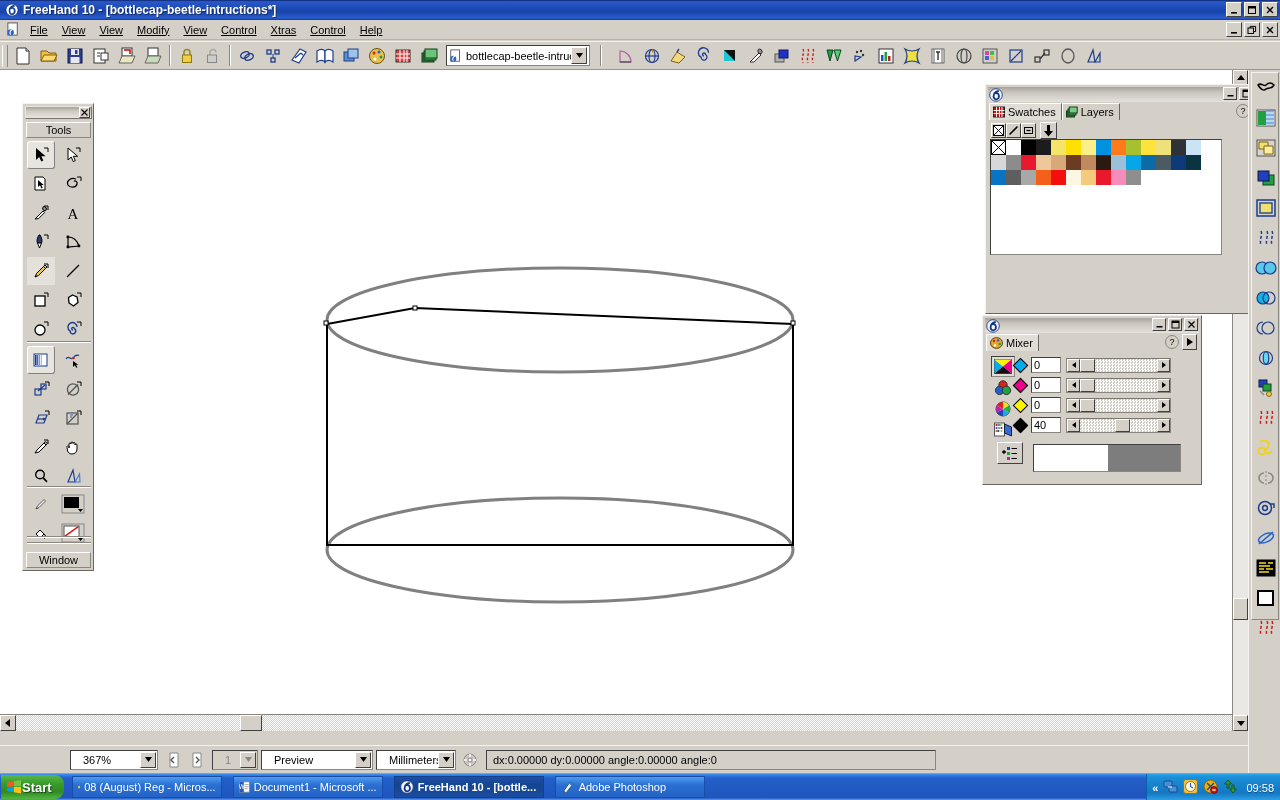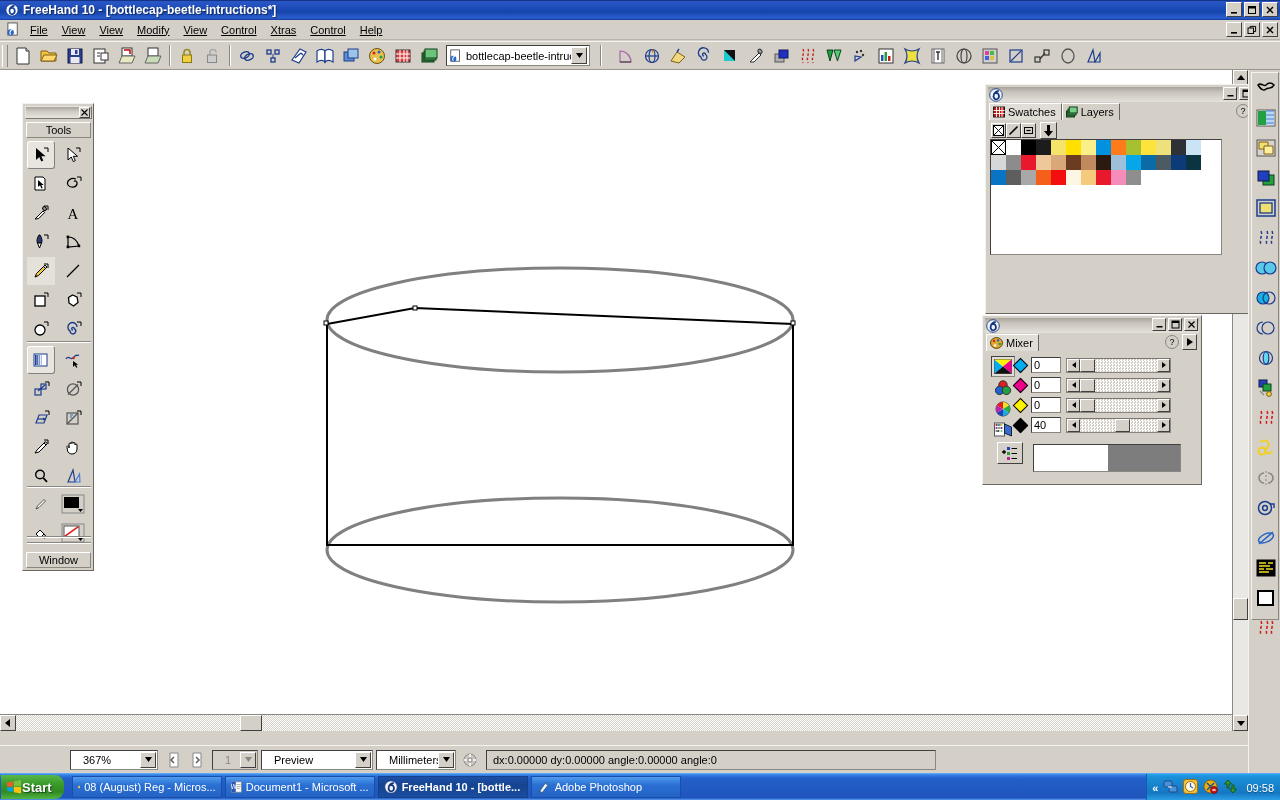--- a/index.html
+++ b/index.html
@@ -279,21 +279,21 @@
     border-top: 1px solid #5fa7f7;
   }
   .start-btn {
     height: 24px; margin-left: 1px; padding: 0 12px 0 5px;
     background: linear-gradient(to bottom,#59b74a 0%, #3a9d2b 35%, #2f8a22 70%, #53b544 100%);
     border-radius: 0 9px 9px 0;
     display: flex; align-items: center; 
     color: #fff; font-weight: bold; font-size: 13px;
     text-shadow: 1px 1px 1px rgba(0,0,0,.5);
   }
-  .tasks { display: flex; align-items: center; gap: 3px; margin-left: 8px; }
+  .tasks { display: flex; align-items: center; gap: 11px; margin-left: 8px; }
   .task {
     height: 22px; width: 150px; padding: 0 5px;
     background: linear-gradient(to bottom,#4f9cf0 0%, #2a6fd2 40%, #2463c6 100%);
     border: 1px solid #1a4ea8;
     display: flex; align-items: center; gap: 4px;
     color: #fff; font-size: 11px; white-space: nowrap; overflow: hidden;
   }
   .task.active {
     background: linear-gradient(to bottom,#1c4fa8 0%, #15448f 40%, #1a4da0 100%);
     font-weight: bold;

